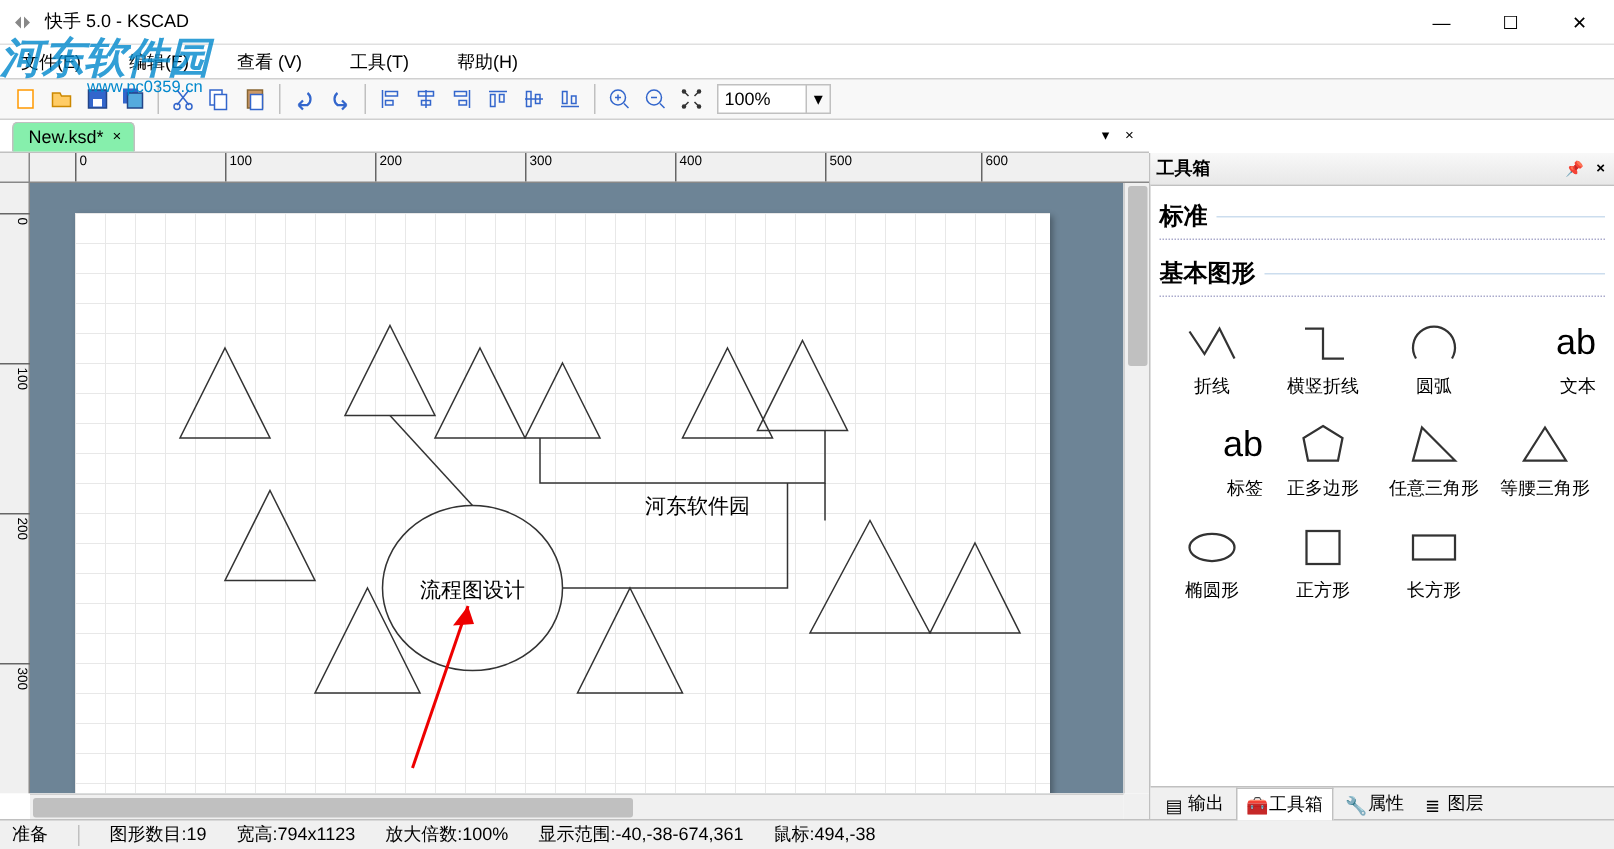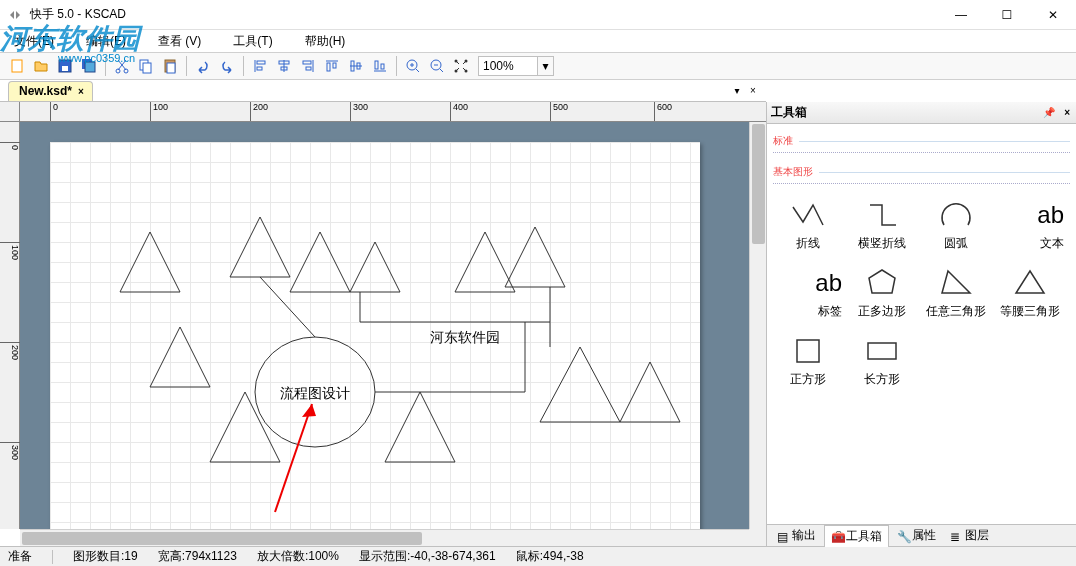--- a/index.html
+++ b/index.html
@@ -16,21 +16,21 @@
 .watermark-sub { position: absolute; left: 58px; top: 52px; font-size: 11px; color: #0088cc; z-index: 100; pointer-events: none; }
 .toolbar { height: 28px; display: flex; align-items: center; padding: 0 6px; border-top: 1px solid #d0d0d0; border-bottom: 1px solid #d0d0d0; gap: 2px; background: #f8f8f8; }
 .tb-btn { width: 22px; height: 22px; display: flex; align-items: center; justify-content: center; cursor: pointer; border: 1px solid transparent; }
 .tb-sep { width: 1px; height: 20px; background: #c0c0c0; margin: 0 3px; }
 .zoom-combo { display: flex; align-items: center; margin-left: 4px; }
 .zoom-input { width: 60px; height: 20px; border: 1px solid #c0c0c0; padding: 0 4px; font-size: 12px; }
 .zoom-dd { width: 16px; height: 20px; border: 1px solid #c0c0c0; border-left: none; display: flex; align-items: center; justify-content: center; cursor: pointer; }
 .main { display: flex; height: 466px; }
 .canvas-area { flex: 1; display: flex; flex-direction: column; background: #fff; }
 .tabbar { height: 22px; display: flex; align-items: flex-end; padding-left: 8px; border-bottom: 1px solid #c0c0c0; position: relative; }
-.tab { height: 20px; padding: 2px 20px 0 10px; border: 1px solid #c0c0c0; border-bottom: none; background: #fef9c3; border-radius: 4px 4px 0 0; font-size: 12px; position: relative; cursor: pointer; font-weight: bold; }
+.tab { height: 20px; padding: 2px 20px 0 10px; border: 1px solid #c0c0c0; border-bottom: none; background: #86efac; border-radius: 4px 4px 0 0; font-size: 12px; position: relative; cursor: pointer; }
 .tab-close { position: absolute; right: 4px; top: 4px; width: 10px; height: 10px; font-size: 10px; cursor: pointer; }
 .tabbar-right { position: absolute; right: 6px; top: 3px; display: flex; gap: 2px; }
 .tr-btn { width: 14px; height: 14px; display: flex; align-items: center; justify-content: center; cursor: pointer; font-size: 10px; }
 .ruler-corner { width: 20px; height: 20px; background: #f0f0f0; border-right: 1px solid #888; border-bottom: 1px solid #888; }
 .ruler-row { display: flex; height: 20px; }
 .h-ruler { flex: 1; height: 20px; background: #f0f0f0; border-bottom: 1px solid #888; position: relative; font-size: 9px; overflow: hidden; }
 .h-ruler .tick { position: absolute; top: 0; border-left: 1px solid #666; height: 20px; padding-left: 2px; }
 .canvas-row { display: flex; flex: 1; overflow: hidden; }
 .v-ruler { width: 20px; background: #f0f0f0; border-right: 1px solid #888; position: relative; font-size: 9px; }
 .v-ruler .tick { position: absolute; left: 0; border-top: 1px solid #666; width: 20px; writing-mode: vertical-rl; padding-top: 2px; }
@@ -40,21 +40,21 @@
 .vscroll { width: 17px; background: #f0f0f0; border-left: 1px solid #d0d0d0; position: relative; }
 .vscroll-thumb { position: absolute; left: 2px; top: 2px; width: 13px; height: 120px; background: #c0c0c0; border-radius: 2px; }
 .hscroll-row { display: flex; height: 17px; }
 .hscroll { flex: 1; background: #f0f0f0; border-top: 1px solid #d0d0d0; position: relative; margin-left: 20px; }
 .hscroll-thumb { position: absolute; top: 2px; left: 2px; height: 13px; width: 400px; background: #c0c0c0; border-radius: 2px; }
 .toolbox { width: 310px; border-left: 1px solid #c0c0c0; display: flex; flex-direction: column; background: #fff; margin-top: 22px; }
 .toolbox-header { height: 22px; background: linear-gradient(#f8f8f8,#e8e8e8); border-bottom: 1px solid #c0c0c0; display: flex; align-items: center; justify-content: space-between; padding: 0 4px; font-weight: bold; }
 .tbh-right { display: flex; gap: 4px; font-size: 10px; }
 .tbh-btn { cursor: pointer; padding: 0 2px; }
 .toolbox-body { flex: 1; overflow-y: auto; padding: 6px; }
-.tb-section-title { color: #ef4444; font-size: 10px; padding: 4px 0; border-bottom: 1px dotted #aac; margin-bottom: 8px; display: flex; align-items: center; }
+.tb-section-title { color: #000000; font-size: 16px; padding: 4px 0; border-bottom: 1px dotted #aac; margin-bottom: 8px; display: flex; align-items: center; font-weight: bold; }
 .tb-section-title::after { content: ""; flex: 1; height: 1px; background: #cde; margin-left: 6px; }
 .tb-grid { display: flex; flex-wrap: wrap; gap: 4px 4px; }
 .tb-item { width: 70px; height: 64px; display: flex; flex-direction: column; align-items: center; justify-content: center; cursor: pointer; border: 1px solid transparent; }
 .tb-item svg { width: 40px; height: 36px; }
 .tb-item .lbl { font-size: 12px; margin-top: 2px; }
 .tb-item.text-item { font-size: 22px; align-items: flex-end; }
 .bottom-tabs { height: 22px; border-top: 1px solid #c0c0c0; display: flex; align-items: center; padding: 0 4px; gap: 2px; background: #f0f0f0; }
 .bt-tab { padding: 2px 6px; display: flex; align-items: center; gap: 3px; cursor: pointer; font-size: 12px; }
 .bt-tab.active { background: #fff; border: 1px solid #c0c0c0; border-bottom: none; }
 .bt-icon { width: 12px; height: 12px; display: inline-block; }
@@ -352,20 +352,26 @@
           <span class="lbl">任意三角形</span>
         </div>
         <div class="tb-item">
           <svg viewBox="0 0 40 36">
               <polygon points="20,6 34,28 6,28" fill="none" stroke="#333" stroke-width="1.5"></polygon>
             </svg>
           <span class="lbl">等腰三角形</span>
         </div>
         <div class="tb-item">
           <svg viewBox="0 0 40 36">
+              <ellipse cx="20" cy="18" rx="15" ry="9" fill="none" stroke="#333" stroke-width="1.5"></ellipse>
+            </svg>
+          <span class="lbl">椭圆形</span>
+        </div>
+        <div class="tb-item">
+          <svg viewBox="0 0 40 36">
               <rect x="9" y="7" width="22" height="22" fill="none" stroke="#333" stroke-width="1.5"></rect>
             </svg>
           <span class="lbl">正方形</span>
         </div>
         <div class="tb-item">
           <svg viewBox="0 0 40 36">
               <rect x="6" y="10" width="28" height="16" fill="none" stroke="#333" stroke-width="1.5"></rect>
             </svg>
           <span class="lbl">长方形</span>
         </div>

